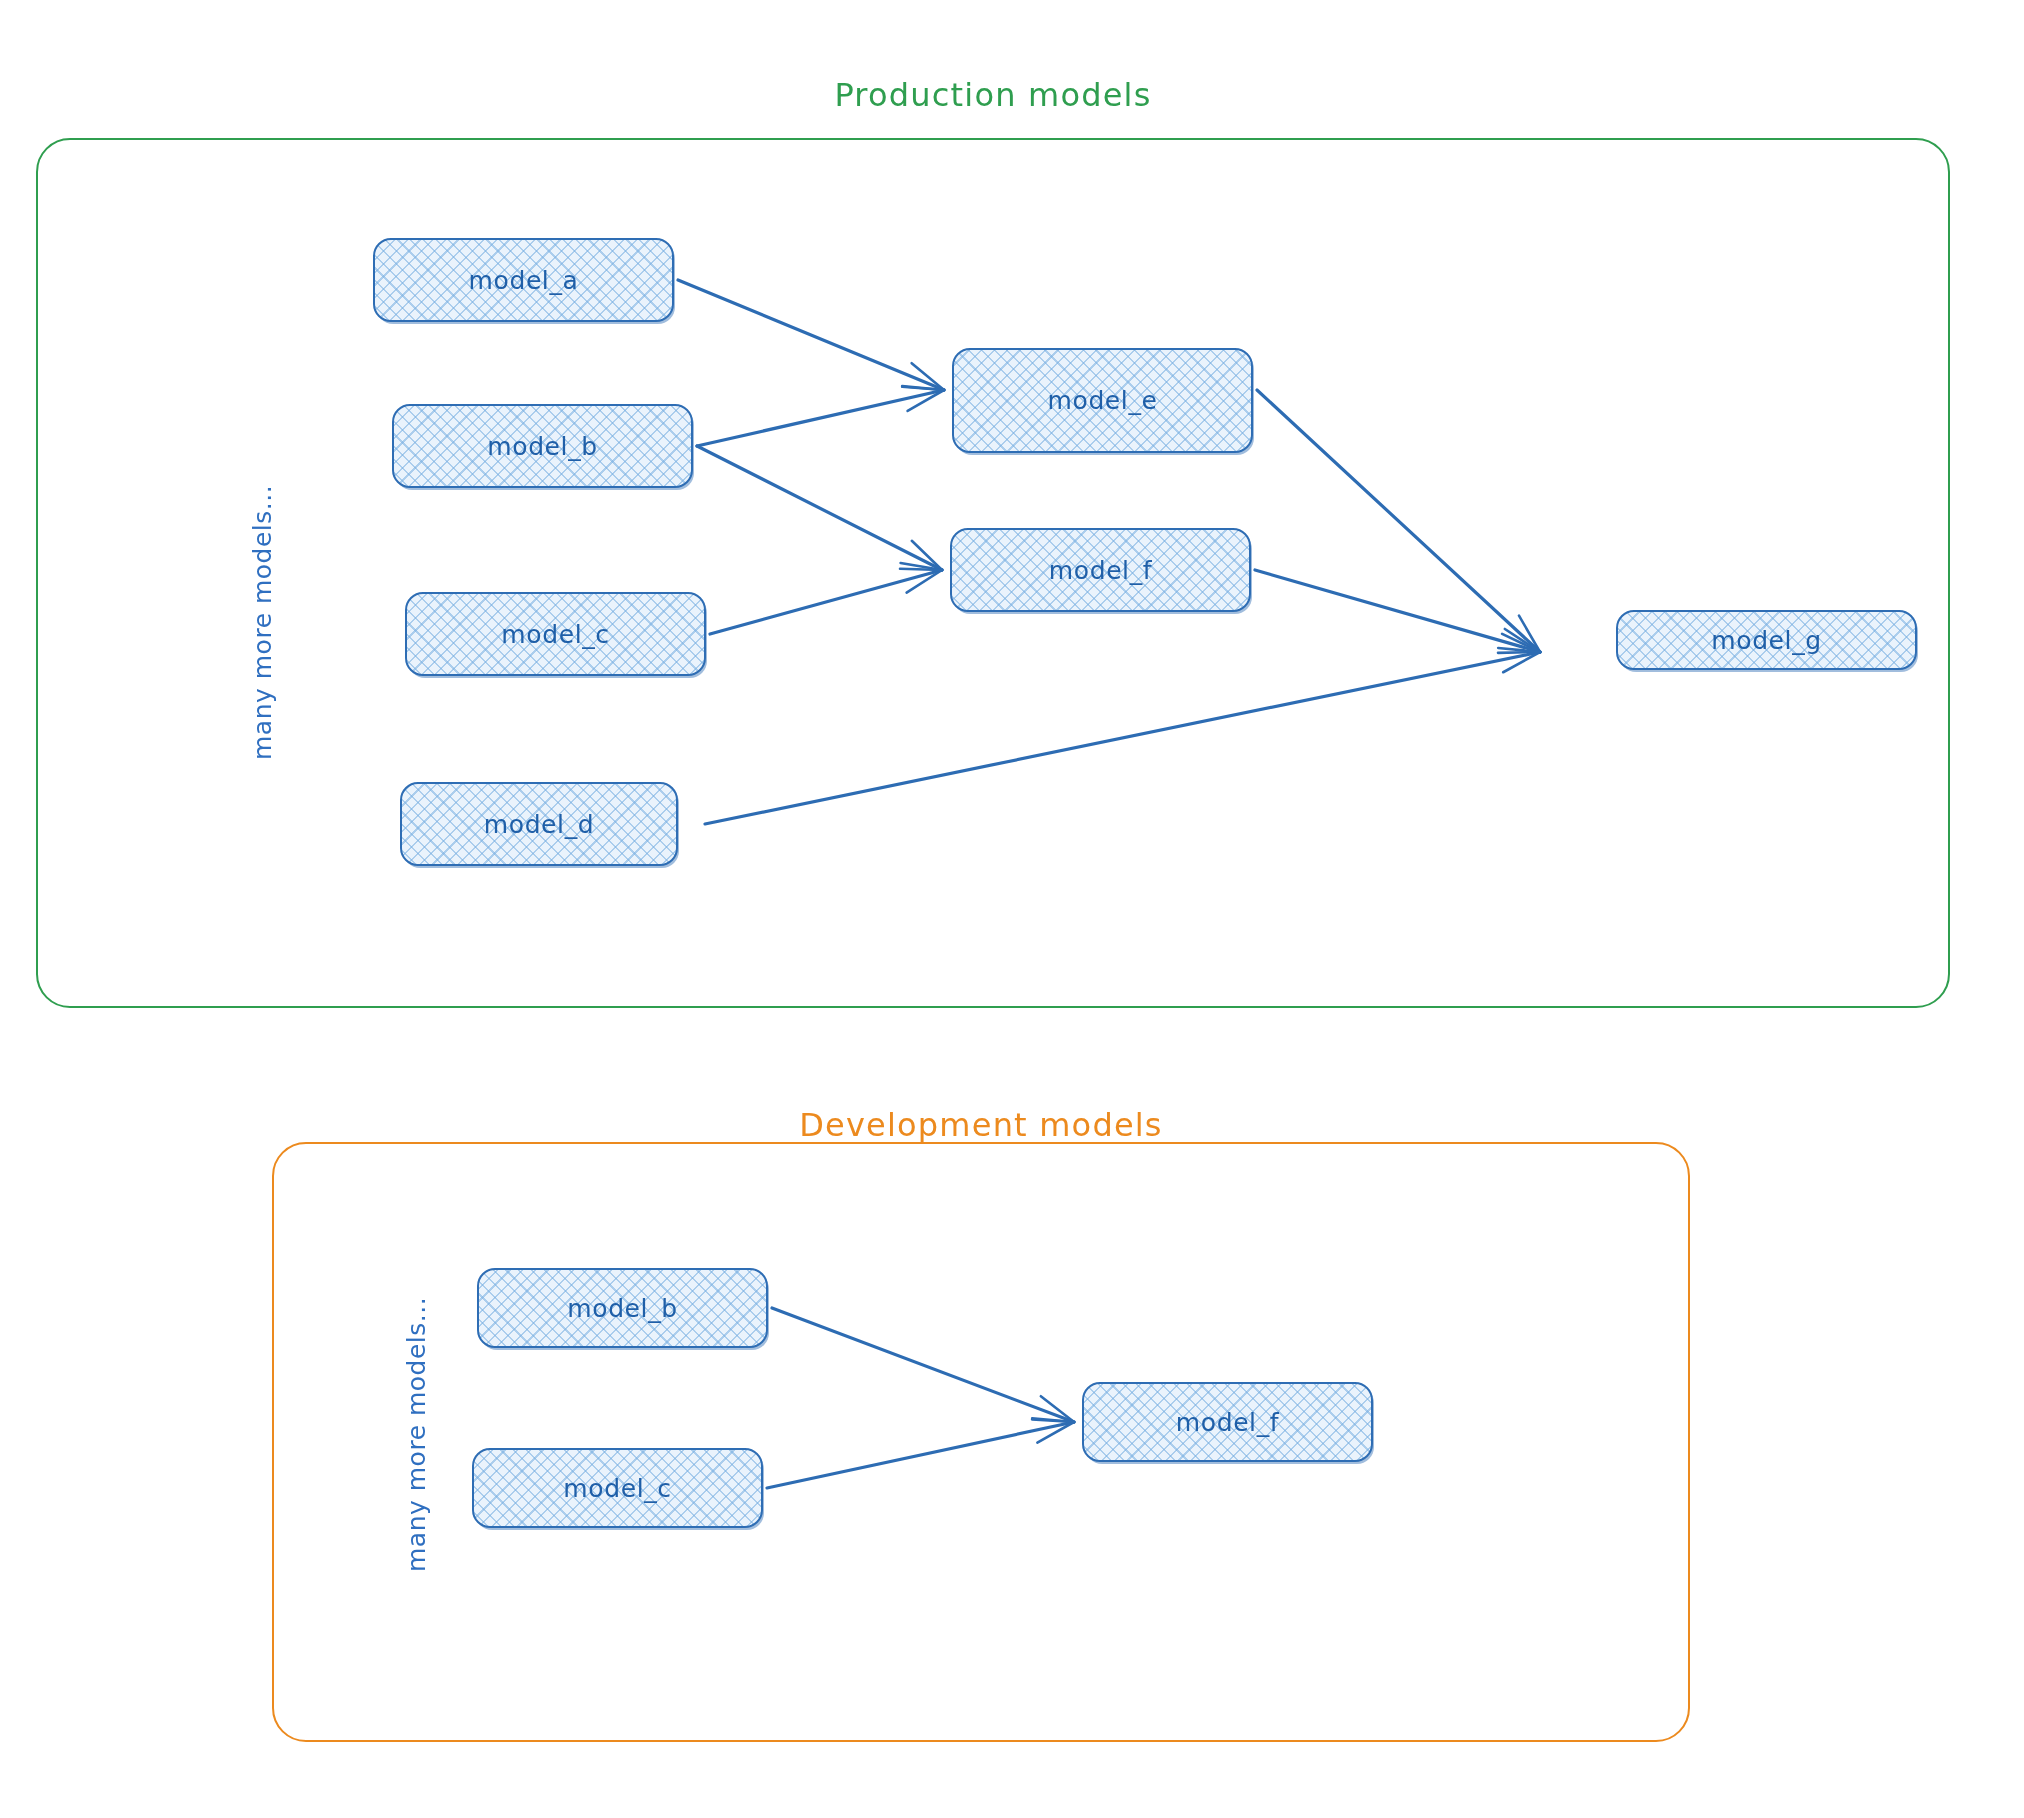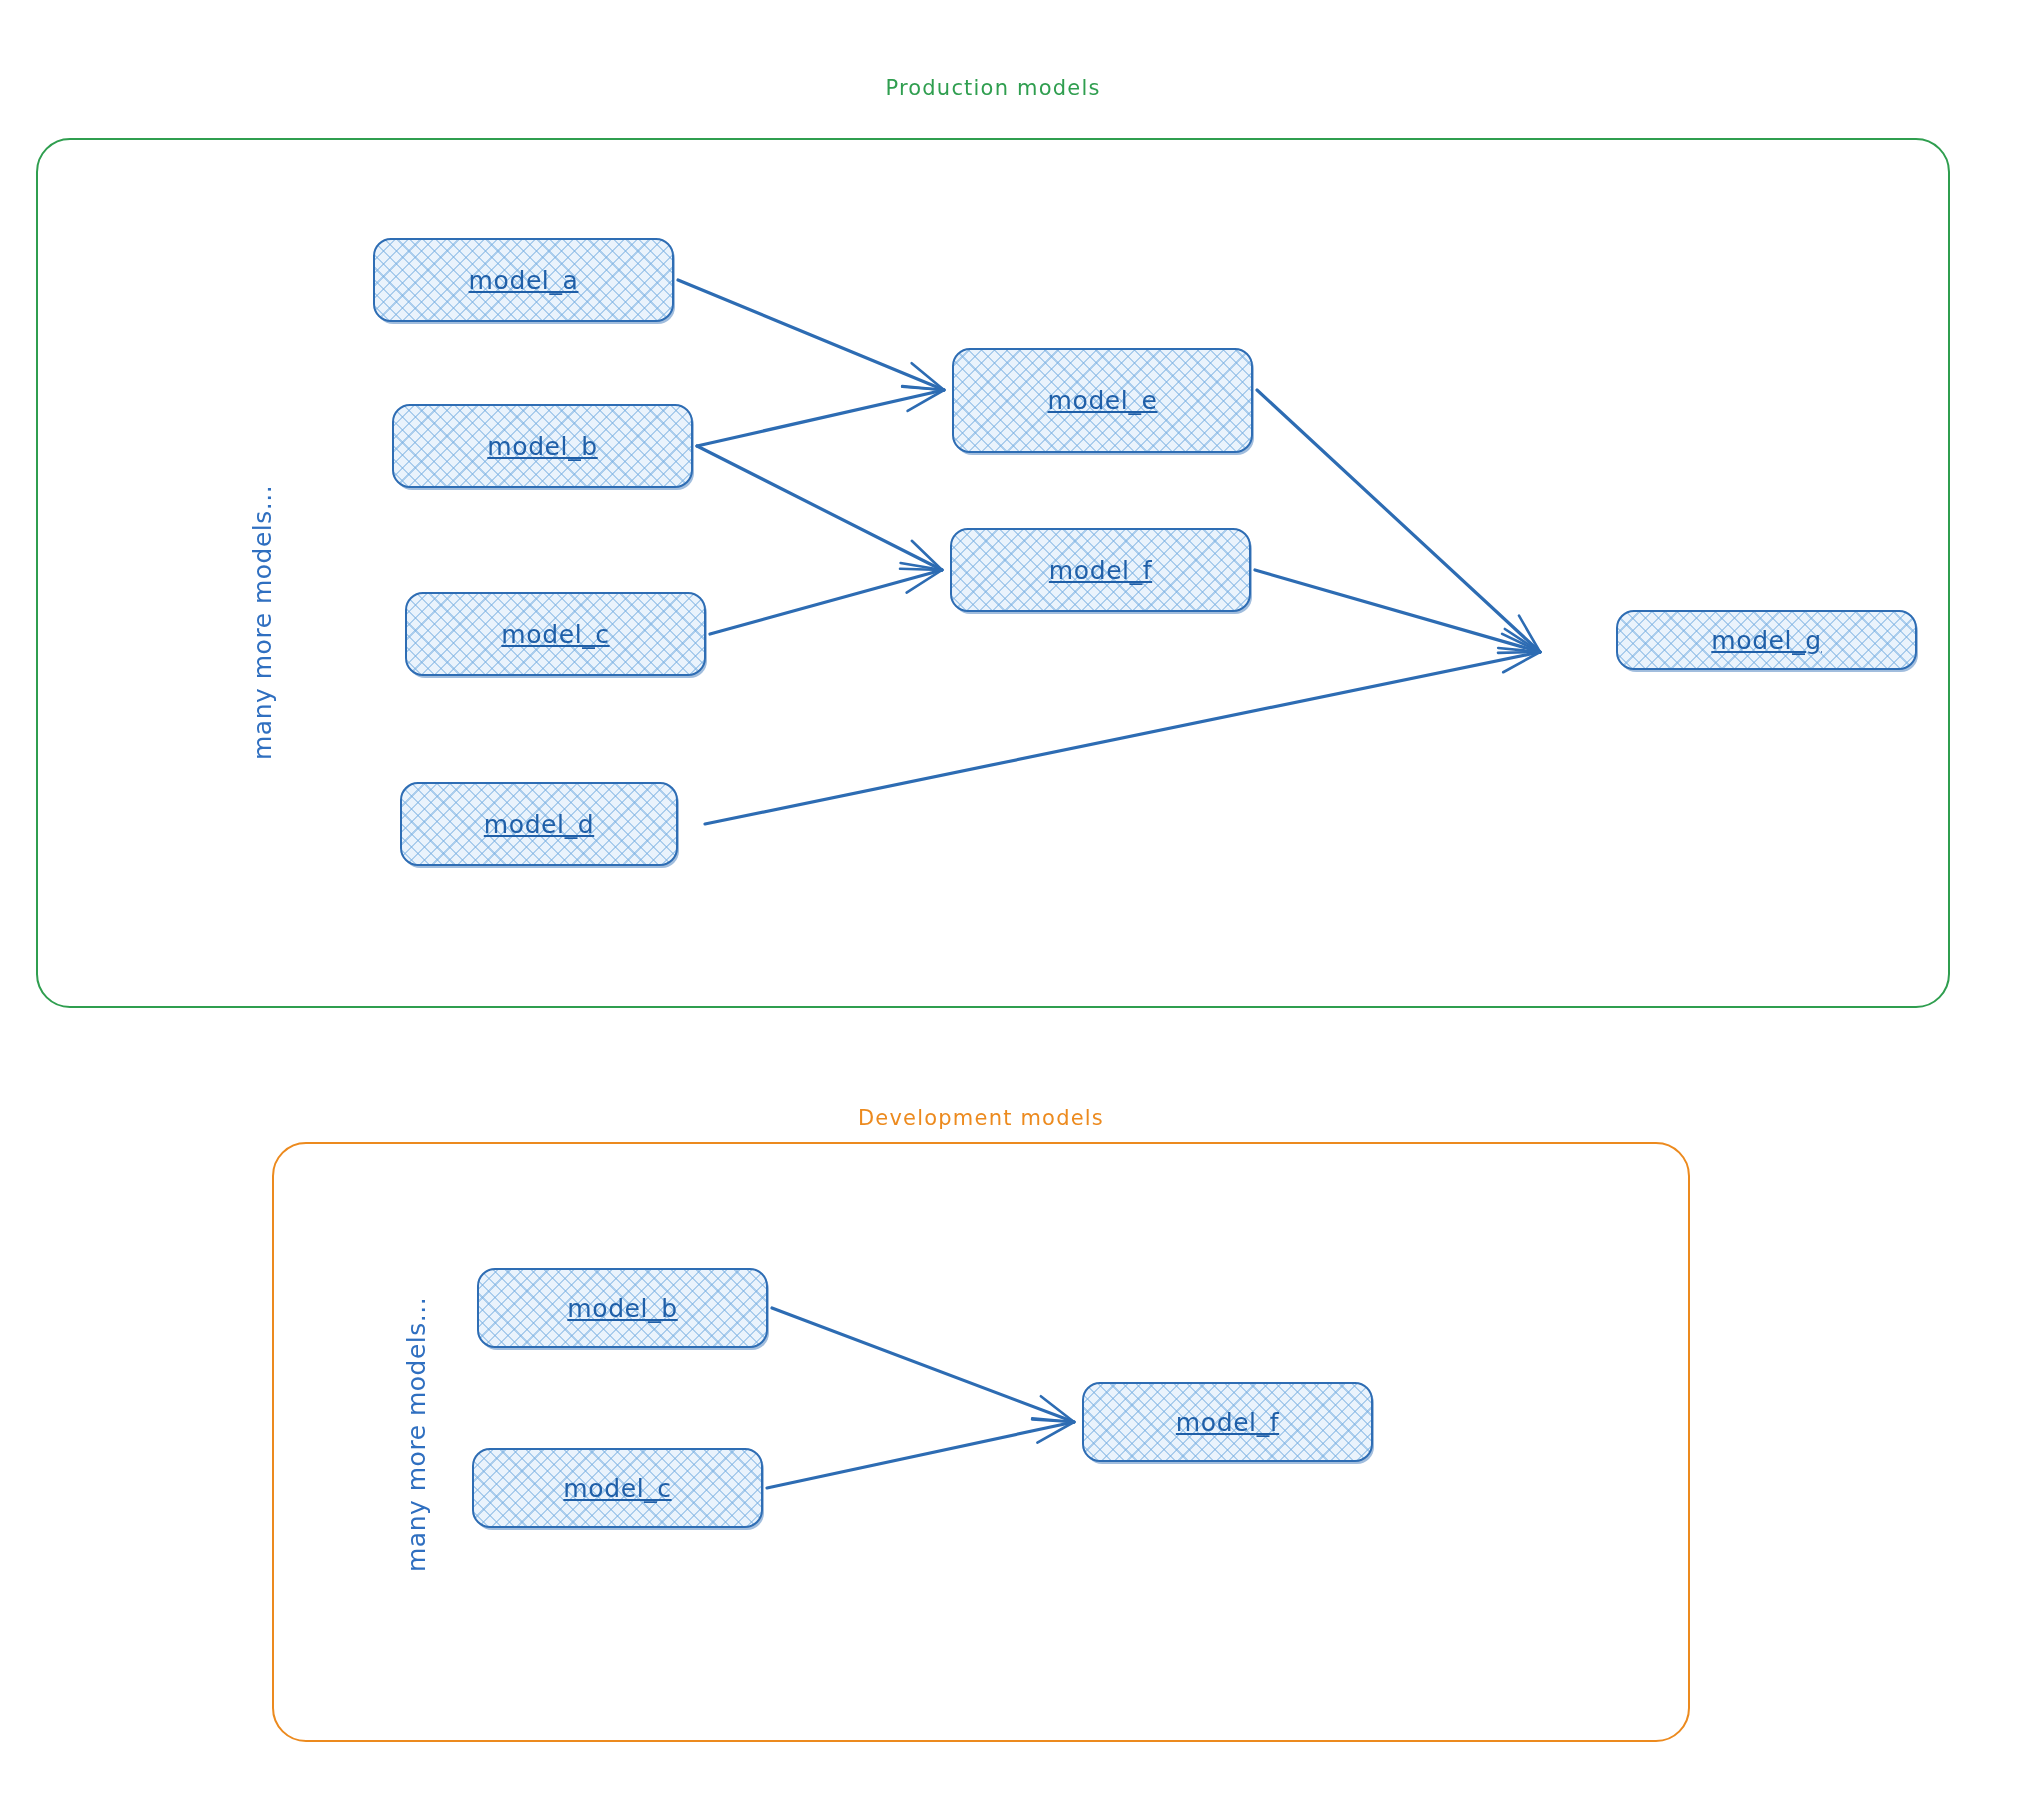--- a/index.html
+++ b/index.html
@@ -20,21 +20,21 @@
   }
   
   .group-box {
     position: absolute;
     border-radius: 34px;
     background: transparent;
   }
   .group-title {
     position: absolute;
     font-family: "DejaVu Sans", sans-serif;
-    font-size: 21px;
+    font-size: 32px;
     letter-spacing: 1.2px;
     white-space: nowrap;
     text-align: center;
     font-weight: 500;
   }
   
   .node {
     position: absolute;
     border: 2.5px solid #2e6db4;
     border-radius: 18px;
@@ -48,21 +48,20 @@
     box-shadow: 2px 3px 0 -1px rgba(46,109,180,.45);
   }
   .node-label {
     font-family: "DejaVu Sans", sans-serif;
     font-size: 25px;
     color: #1f5fa8;
     letter-spacing: .6px;
     white-space: nowrap;
     position: relative;
     z-index: 2;
-    text-decoration: underline;
   }
   
   .side-label {
     position: absolute;
     font-family: "DejaVu Sans", sans-serif;
     font-size: 25px;
     color: #2f6fc0;
     white-space: nowrap;
     transform-origin: 0 0;
     transform: rotate(-90deg);

